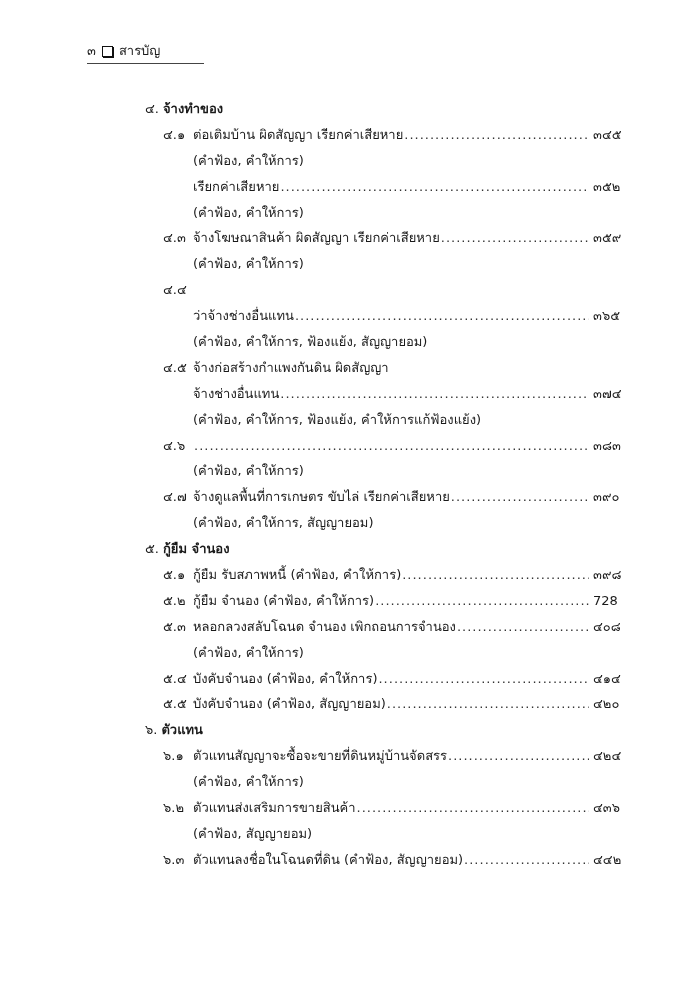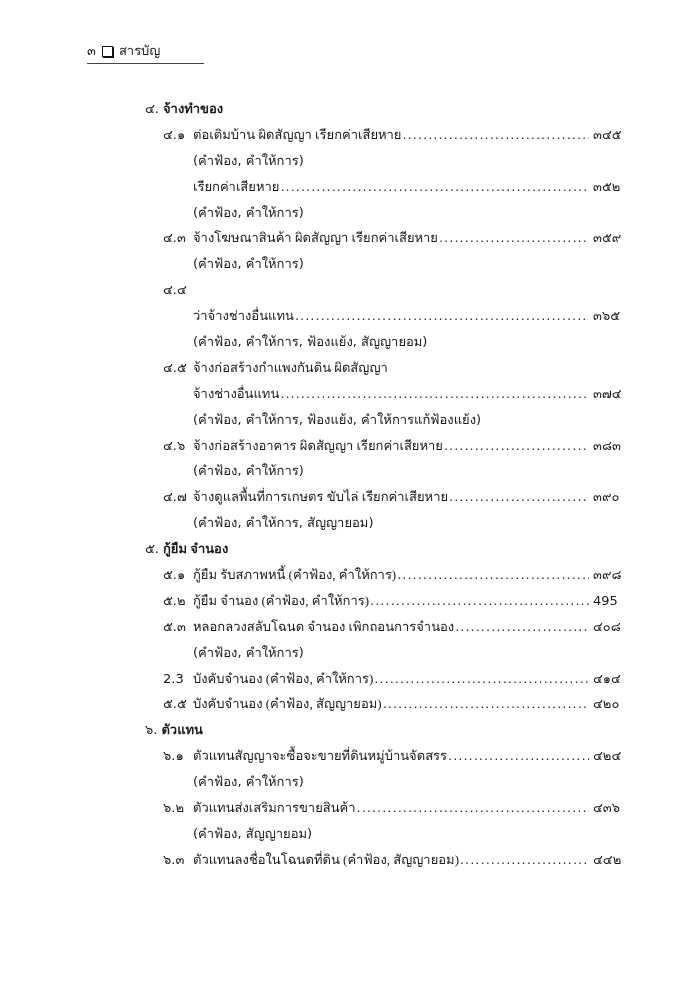--- a/index.html
+++ b/index.html
@@ -26,21 +26,21 @@
     }
     .line {
       height: 25.9px; line-height: 25.9px; white-space: nowrap;
       display: flex; align-items: baseline;
     }
     .section { font-weight: bold; }
     .section .num { margin-right: 4px; font-weight: normal; }
     .entry { padding-left: 18px; }
     .entry .num { width: 30px; flex: 0 0 30px; }
     .cont { padding-left: 48px; }
-    .title { flex: 0 0 auto; font-family: Liberation Serif, serif; }
+    .title { flex: 0 0 auto; }
     .leader {
       flex: 1 1 auto; overflow: hidden; margin: 0 4px 0 1px;
       color: #333; letter-spacing: 1px;
     }
     .leader::before {
       content: "........................................................................................................................................................";
     }
     .page { flex: 0 0 auto; width: 32px; text-align: left; }
   </style>
 </head>
@@ -108,21 +108,20 @@
     <span class="title">จ้างช่างอื่นแทน</span>
     <span class="leader"></span>
     <span class="page">๓๗๔</span>
   </div>
   <div class="line cont">
       <span>(คำฟ้อง, คำให้การ, ฟ้องแย้ง, คำให้การแก้ฟ้องแย้ง)</span>
     </div>
 
   <div class="line entry">
     <span class="num">๔.๖</span>
-    <span class="title">จ้างก่อสร้างอาคาร ผิดสัญญา เรียกค่าเสียหาย</span>
     <span class="leader"></span>
     <span class="page">๓๘๓</span>
   </div>
   <div class="line cont">
       <span>(คำฟ้อง, คำให้การ)</span>
     </div>
 
   <div class="line entry">
     <span class="num">๔.๗</span>
     <span class="title">จ้างดูแลพื้นที่การเกษตร ขับไล่ เรียกค่าเสียหาย</span>
@@ -142,35 +141,35 @@
     <span class="num">๕.๑</span>
     <span class="title">กู้ยืม รับสภาพหนี้ (คำฟ้อง, คำให้การ)</span>
     <span class="leader"></span>
     <span class="page">๓๙๘</span>
   </div>
 
   <div class="line entry">
     <span class="num">๕.๒</span>
     <span class="title">กู้ยืม จำนอง (คำฟ้อง, คำให้การ)</span>
     <span class="leader"></span>
-    <span class="page">495</span>
+    <span class="page">728</span>
   </div>
 
   <div class="line entry">
     <span class="num">๕.๓</span>
     <span class="title">หลอกลวงสลับโฉนด จำนอง เพิกถอนการจำนอง</span>
     <span class="leader"></span>
     <span class="page">๔๐๘</span>
   </div>
   <div class="line cont">
       <span>(คำฟ้อง, คำให้การ)</span>
     </div>
 
   <div class="line entry">
-    <span class="num">2.3</span>
+    <span class="num">๕.๔</span>
     <span class="title">บังคับจำนอง (คำฟ้อง, คำให้การ)</span>
     <span class="leader"></span>
     <span class="page">๔๑๔</span>
   </div>
 
   <div class="line entry">
     <span class="num">๕.๕</span>
     <span class="title">บังคับจำนอง (คำฟ้อง, สัญญายอม)</span>
     <span class="leader"></span>
     <span class="page">๔๒๐</span>

